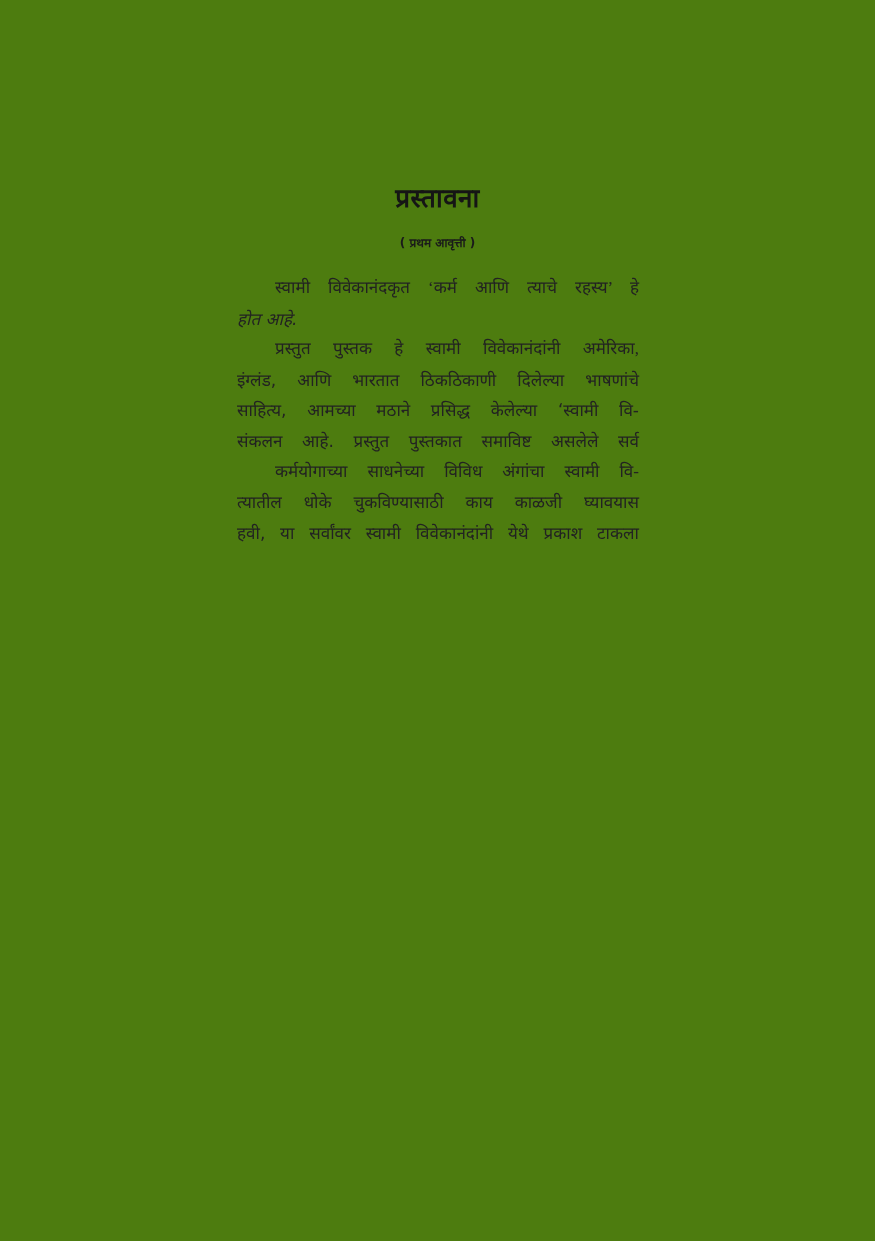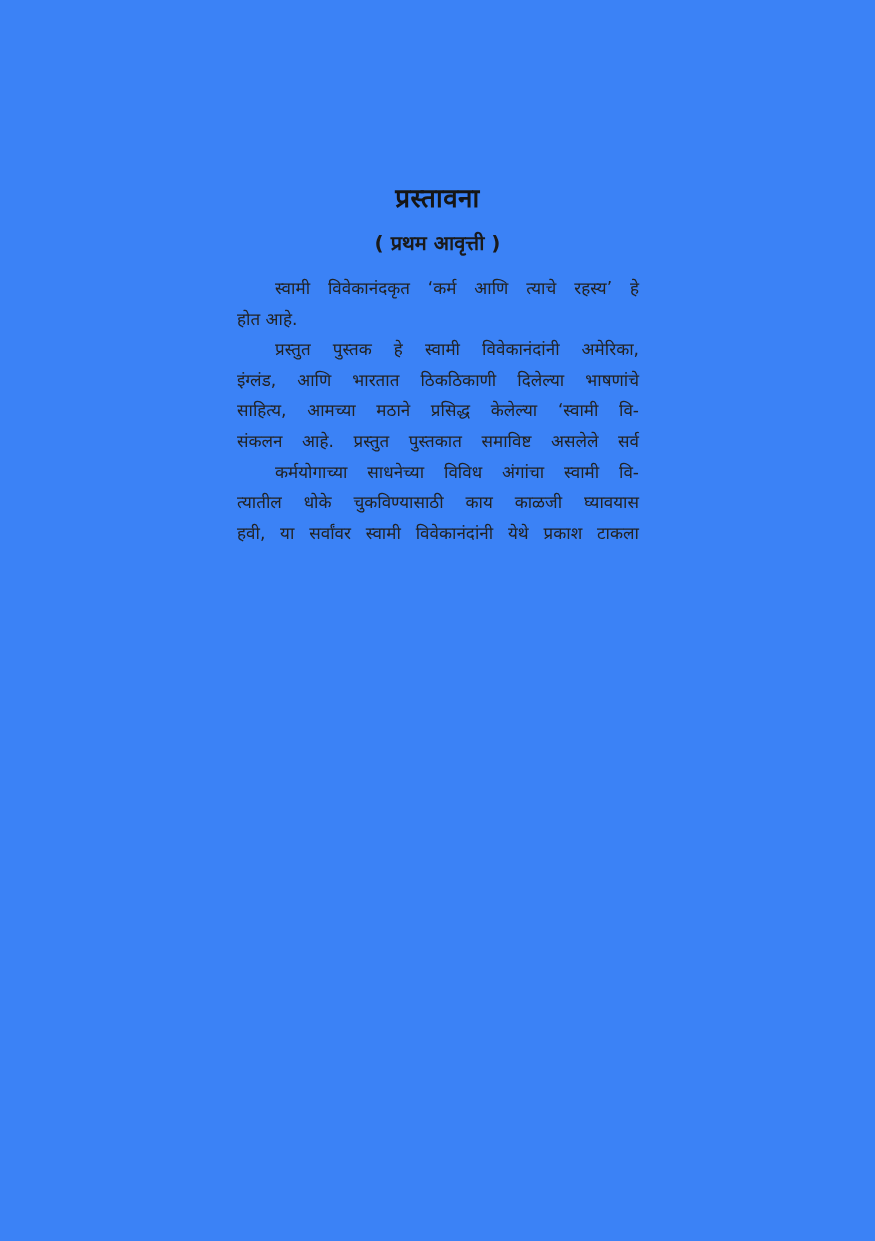--- a/index.html
+++ b/index.html
@@ -13,41 +13,41 @@
       position: relative;
       overflow: hidden;
       color: #1a1a1a;
       font-family: "DejaVu Sans", "Liberation Sans", sans-serif;
     }
     .page {
       position: absolute;
       left: 0; top: 0;
       width: 875px;
       height: 1241px;
-      background: #3b82f6;
+      background: #4d7c0f;
     }
     .title {
       position: absolute;
       left: 0;
       width: 875px;
       top: 181px;
       text-align: center;
       font-size: 26px;
       font-weight: bold;
       line-height: 34px;
       color: #151515;
       letter-spacing: 0.5px;
     }
     .subtitle {
       position: absolute;
       left: 0;
       width: 875px;
       top: 232px;
       text-align: center;
-      font-size: 20px;
+      font-size: 12px;
       font-weight: bold;
       line-height: 22px;
       color: #1a1a1a;
     }
     .body-text {
       position: absolute;
       left: 237px;
       top: 273px;
       width: 402px;
       font-size: 17px;
@@ -57,23 +57,25 @@
     .line {
       display: block;
       text-align: justify;
       text-align-last: justify;
       white-space: nowrap;
       height: 30.6px;
       overflow: visible;
     }
     .line.last {
       text-align-last: left;
+      font-style: italic;
     }
     .line.indent {
       padding-left: 38px;
+      font-family: Liberation Serif, serif;
     }
   </style>
 </head>
 <body>
 
 <div class="page">
   <div class="title">प्रस्तावना</div>
   <div class="subtitle">( प्रथम आवृत्ती )</div>
 
   <div class="body-text">

